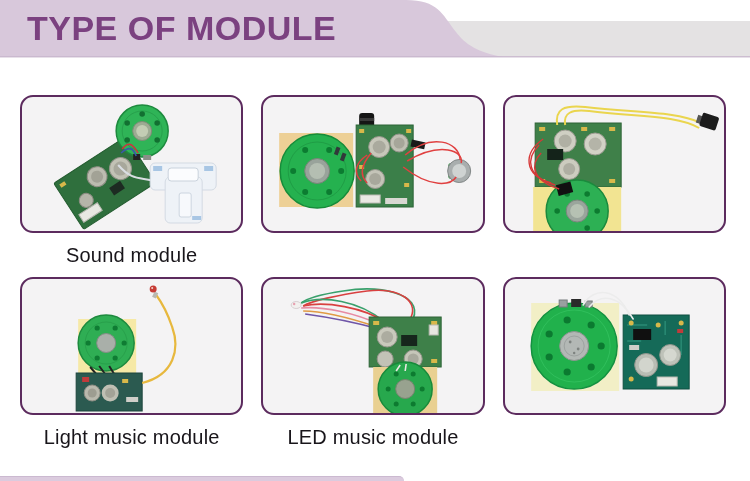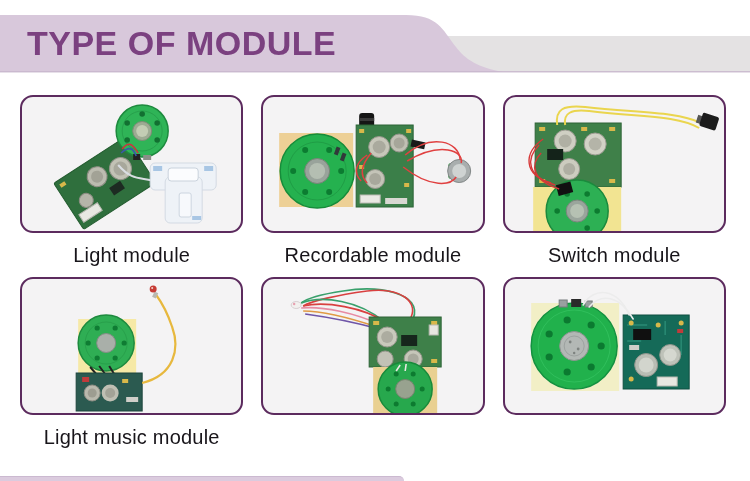--- a/index.html
+++ b/index.html
@@ -1,20 +1,20 @@
 <!DOCTYPE html>
 <html><head>
 <meta charset="utf-8">
 <style>
   * { margin:0; padding:0; box-sizing:border-box; }
   body { font-family:"Liberation Sans", sans-serif; background:#ffffff; }
   .page { position:relative; width:750px; height:481px; background:#ffffff; overflow:hidden; }
 
   
-  .header { position:absolute; top:15px; left:0; width:664px; height:60px; }
+  .header { position:absolute; top:0; left:0; width:664px; height:60px; }
   .header svg { display:block; }
   .page-title {
     position:absolute; top:9px; left:27px;
     font-size:34px; font-weight:700; letter-spacing:0.5px;
     color:#7b4180;
   }
 
   
   .grid {
     position:absolute; top:95px; left:20px; width:706px;
@@ -94,21 +94,21 @@
             <rect x="143" y="80" width="37" height="46" rx="5" fill="#eef2f7" stroke="#d3dae3"></rect>
             <rect x="145" y="81" width="33" height="11" fill="#eef2f7"></rect>
             <rect x="146" y="71" width="30" height="13" rx="3" fill="#fbfcfe" stroke="#c9d2dc"></rect>
             <rect x="157" y="96" width="12" height="24" rx="2" fill="#f7f9fc" stroke="#ccd5df"></rect>
             <rect x="131" y="69" width="9" height="5" fill="#a8c6e4"></rect>
             <rect x="182" y="69" width="9" height="5" fill="#a8c6e4"></rect>
             <rect x="170" y="119" width="9" height="4" fill="#a8c6e4"></rect>
           </g>
         </svg>
       </div>
-      <div class="module-label">Light module</div>
+      <div class="module-label">Sound module</div>
     </div>
 
     <div class="module">
       <div class="card">
         <svg viewBox="0 0 219 134">
           <rect x="16" y="36" width="74" height="74" fill="#edd096"></rect>
           <g>
             <circle cx="54" cy="74" r="37" fill="#25b14f" stroke="#168c3a" stroke-width="1.5"></circle>
             <circle cx="54" cy="74" r="29" fill="none" stroke="#1f9d45"></circle>
             <circle cx="78" cy="74" r="3" fill="#0c7c31"></circle>
@@ -147,21 +147,20 @@
           </g>
           <g fill="none" stroke="#e04040" stroke-width="1.5">
             <path d="M142,58 C168,36 196,44 197,63"></path>
             <path d="M144,64 C178,44 201,54 198,66"></path>
             <path d="M140,70 C168,92 188,88 193,80"></path>
             <path d="M104,58 C92,66 90,76 98,84"></path>
             <path d="M108,56 C98,68 96,78 104,86"></path>
           </g>
         </svg>
       </div>
-      <div class="module-label">Recordable module</div>
     </div>
 
     <div class="module">
       <div class="card">
         <svg viewBox="0 0 219 134">
           <g>
             <rect x="30" y="26" width="86" height="64" fill="#3f8049" stroke="#2f6337"></rect>
             <circle cx="60" cy="44" r="11" fill="#cfcfc3" stroke="#9a9a90"></circle>
             <circle cx="60" cy="44" r="6.5" fill="#b0b0a4"></circle>
             <circle cx="90" cy="47" r="11" fill="#d2d2c6" stroke="#9c9c92"></circle>
@@ -195,21 +194,20 @@
           <g fill="none" stroke="#ead54e" stroke-width="2">
             <path d="M52,28 C50,12 58,8 80,10 C130,16 170,14 196,26"></path>
             <path d="M60,28 C58,16 66,12 84,14 C132,20 172,18 194,31"></path>
           </g>
           <g transform="rotate(18 202 26)">
             <rect x="191" y="21" width="6" height="8" fill="#555555"></rect>
             <rect x="195" y="17" width="17" height="14" rx="2" fill="#1c1c1c"></rect>
           </g>
         </svg>
       </div>
-      <div class="module-label">Switch module</div>
     </div>
 
     <div class="module">
       <div class="card">
         <svg viewBox="0 0 219 134">
           <rect x="56" y="40" width="58" height="54" fill="#f6e9a6"></rect>
           <g>
             <circle cx="84" cy="64" r="28" fill="#2fae54" stroke="#1d8a3e" stroke-width="1.5"></circle>
             <circle cx="84" cy="64" r="21" fill="none" stroke="#28a04b"></circle>
             <circle cx="102" cy="64" r="2.6" fill="#0f7c33"></circle>
@@ -278,20 +276,21 @@
             <circle cx="150" cy="125" r="2.5" fill="#0d7b30"></circle>
             <circle cx="133" cy="125" r="2.5" fill="#0d7b30"></circle>
             <circle cx="125" cy="110" r="2.5" fill="#0d7b30"></circle>
             <circle cx="133" cy="95" r="2.5" fill="#0d7b30"></circle>
             <circle cx="150" cy="95" r="2.5" fill="#0d7b30"></circle>
             <circle cx="142" cy="110" r="9.5" fill="#98a28f" stroke="#7a8471"></circle>
             <path d="M133,92 l4,-6 m5,6 l1,-7" stroke="#e8e8e2" stroke-width="1.6" fill="none"></path>
           </g>
         </svg>
       </div>
+      <div class="module-label">LED music module</div>
     </div>
 
     <div class="module">
       <div class="card">
         <svg viewBox="0 0 219 134">
           <rect x="26" y="24" width="88" height="88" fill="#f2efc6"></rect>
           <g>
             <circle cx="69" cy="67" r="43" fill="#21b14c" stroke="#149140" stroke-width="1.5"></circle>
             <circle cx="69" cy="67" r="36" fill="none" stroke="#36c463" opacity="0.7"></circle>
             <circle cx="96" cy="67" r="3.6" fill="#0b7a30"></circle>

